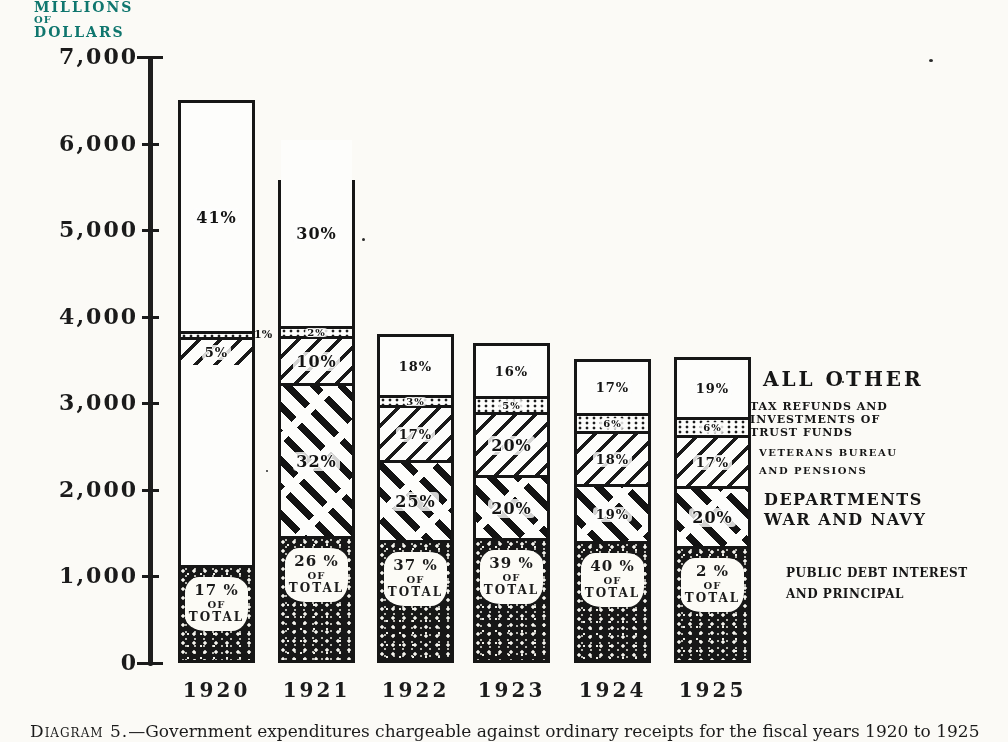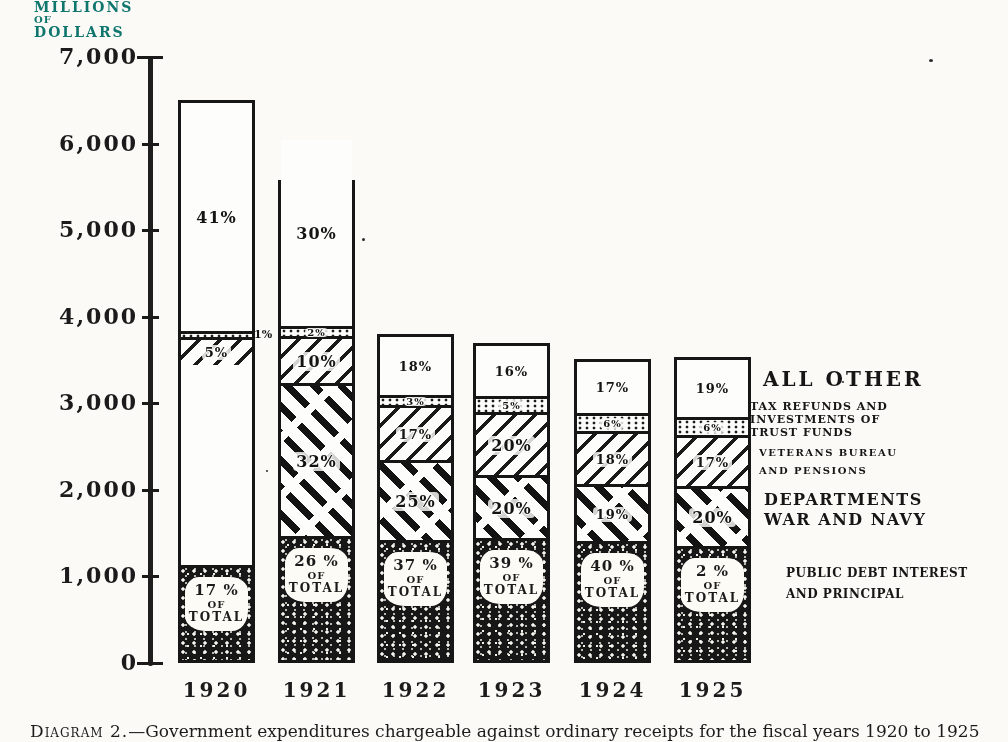--- a/index.html
+++ b/index.html
@@ -355,15 +355,15 @@
         <div>PUBLIC DEBT INTEREST</div>
         <div>AND PRINCIPAL</div>
       </div>
     </div>
 
   <div class="speck" style="left:929px;top:59px;width:4px;height:3px;"></div>
   <div class="speck" style="left:362px;top:238px;width:3px;height:3px;"></div>
   <div class="speck" style="left:266px;top:470px;width:2px;height:2px;"></div>
   <div class="speck" style="left:842px;top:381px;width:2px;height:2px;"></div>
 
-  <p class="caption"><span class="cap-prefix">Diagram 2.</span><span>—Government expenditures chargeable against ordinary receipts for the fiscal years 1920 to 1925</span></p>
+  <p class="caption"><span class="cap-prefix">Diagram 5.</span><span>—Government expenditures chargeable against ordinary receipts for the fiscal years 1920 to 1925</span></p>
 
 </div>
 
 </body></html>

